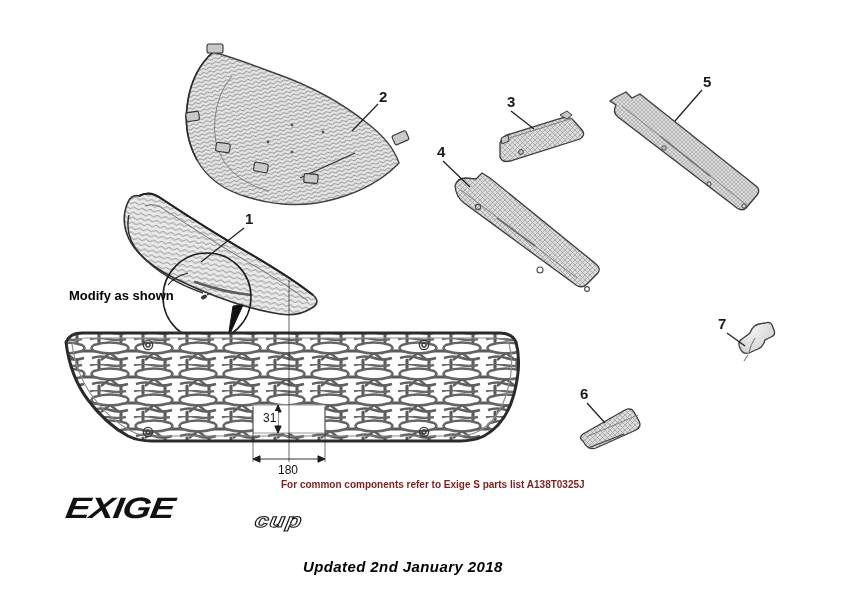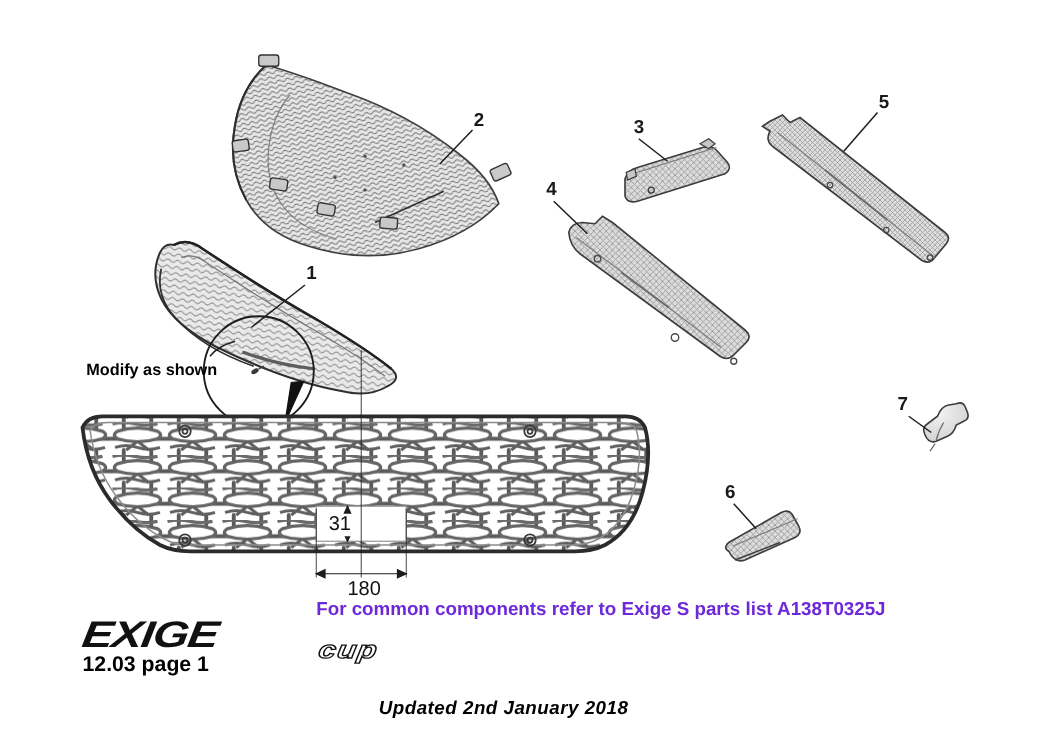--- a/index.html
+++ b/index.html
@@ -10,29 +10,29 @@
     color:#000;
   }
   #sheet{position:absolute;left:0;top:0;width:842px;height:595px;}
   .txt{position:absolute;white-space:nowrap;}
   .callnum{
     font-family:"Liberation Sans", sans-serif;
     font-weight:bold;font-size:15px;color:#1a1a1a;
   }
   .dimtxt{
     font-family:"Liberation Sans", sans-serif;
-    font-size:16px;color:#111;
+    font-size:12px;color:#111;
   }
   .note-modify{
     font-family:"Liberation Sans", sans-serif;
     font-weight:bold;font-size:13px;color:#000;margin-top:11px;
   }
   .note-common{
     font-family:"Liberation Sans", sans-serif;
-    font-weight:bold;font-size:15px;color:#6d28d9;
+    font-weight:bold;font-size:10px;color:#7f1d1d;margin-left:28px;
   }
   .pagelabel{
     font-family:"Liberation Sans", sans-serif;
     font-weight:bold;font-size:17px;color:#000;
   }
   .updated{
     font-family:"Liberation Sans", sans-serif;
     font-weight:bold;font-style:italic;font-size:15px;
     letter-spacing:.4px;color:#000;text-align:center;
   }
@@ -380,17 +380,16 @@
   <div class="txt dimtxt" style="left:261px;top:411px;background:#fff;padding:0 2px;">31</div>
   <div class="txt dimtxt" style="left:278px;top:463px;">180</div>
 
   <div class="txt note-modify" style="left:69px;top:277px;">Modify as shown</div>
 
   <div class="txt note-common" style="left:253px;top:479px;">For common components refer to Exige S parts list A138T0325J</div>
 
   <div class="txt logo-exige" style="left:66px;top:487px;">EXIGE</div>
   <div class="txt logo-cup" style="left:255px;top:506px;">cup</div>
 
-  <div class="txt pagelabel" style="left:66px;top:522px;">12.03 page 1</div>
 
   <div class="txt updated" style="left:303px;top:558px;">Updated 2nd January 2018</div>
 
 </div>
 
 </body></html>

